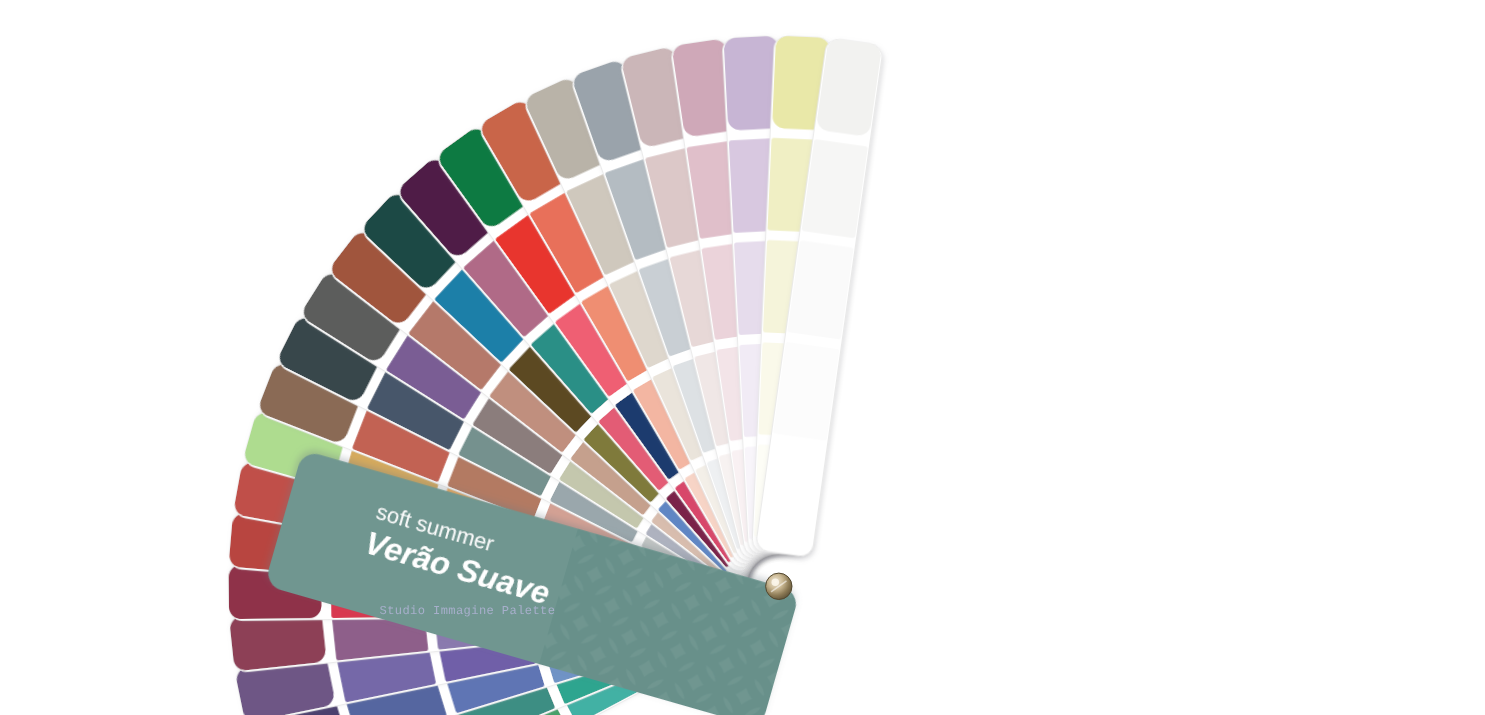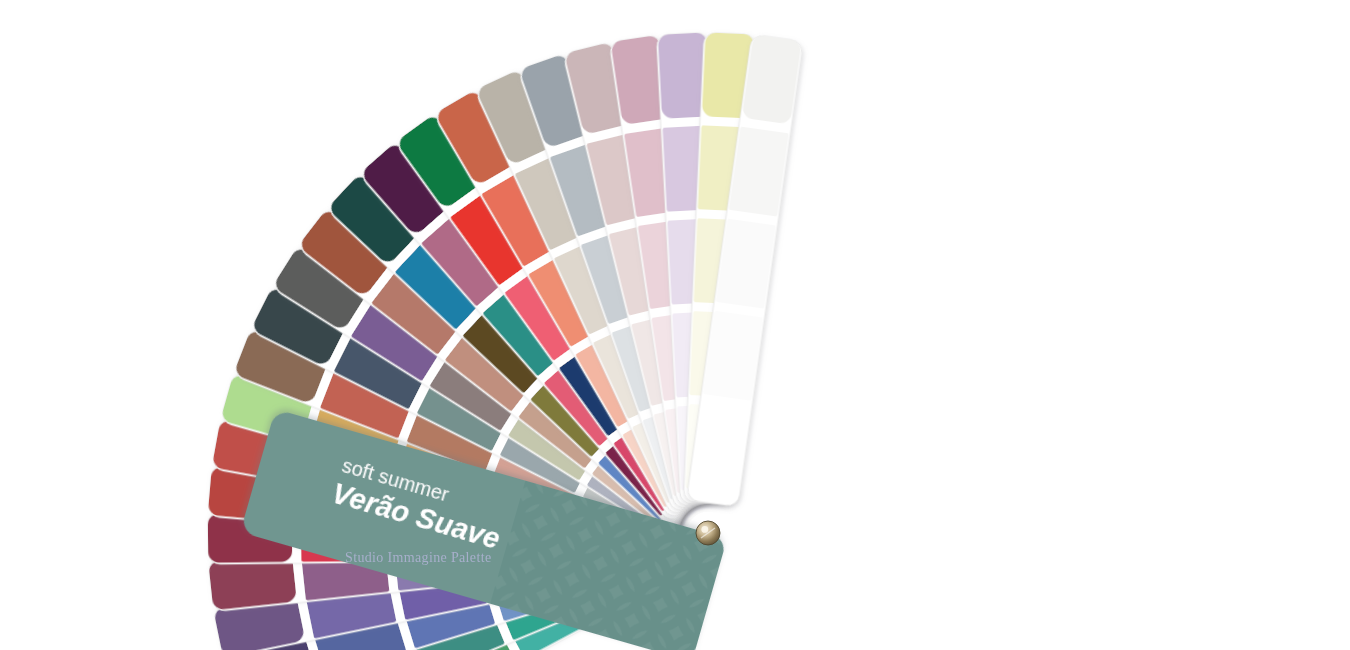--- a/index.html
+++ b/index.html
@@ -8,24 +8,24 @@
     background:#ffffff;
     font-family:"Liberation Sans", sans-serif;
     overflow:hidden;
     position:relative;
   }
   #stage{position:absolute;inset:0;}
   #fan-svg{position:absolute;left:0;top:0;width:1350px;height:650px;}
   #caption{
     position:absolute;
     left:345px;top:550px;
-    font-size:14px;
+    font-size:11px;
     letter-spacing:.35px;
     color:#a7afcb;
-    font-family:Liberation Serif, serif;
+    font-family:Liberation Mono, monospace;
     white-space:nowrap;
     user-select:none;
   }
 </style>
 </head>
 <body>
 
 <div id="stage">
 
   <svg id="fan-svg" viewBox="0 0 1350 650">

